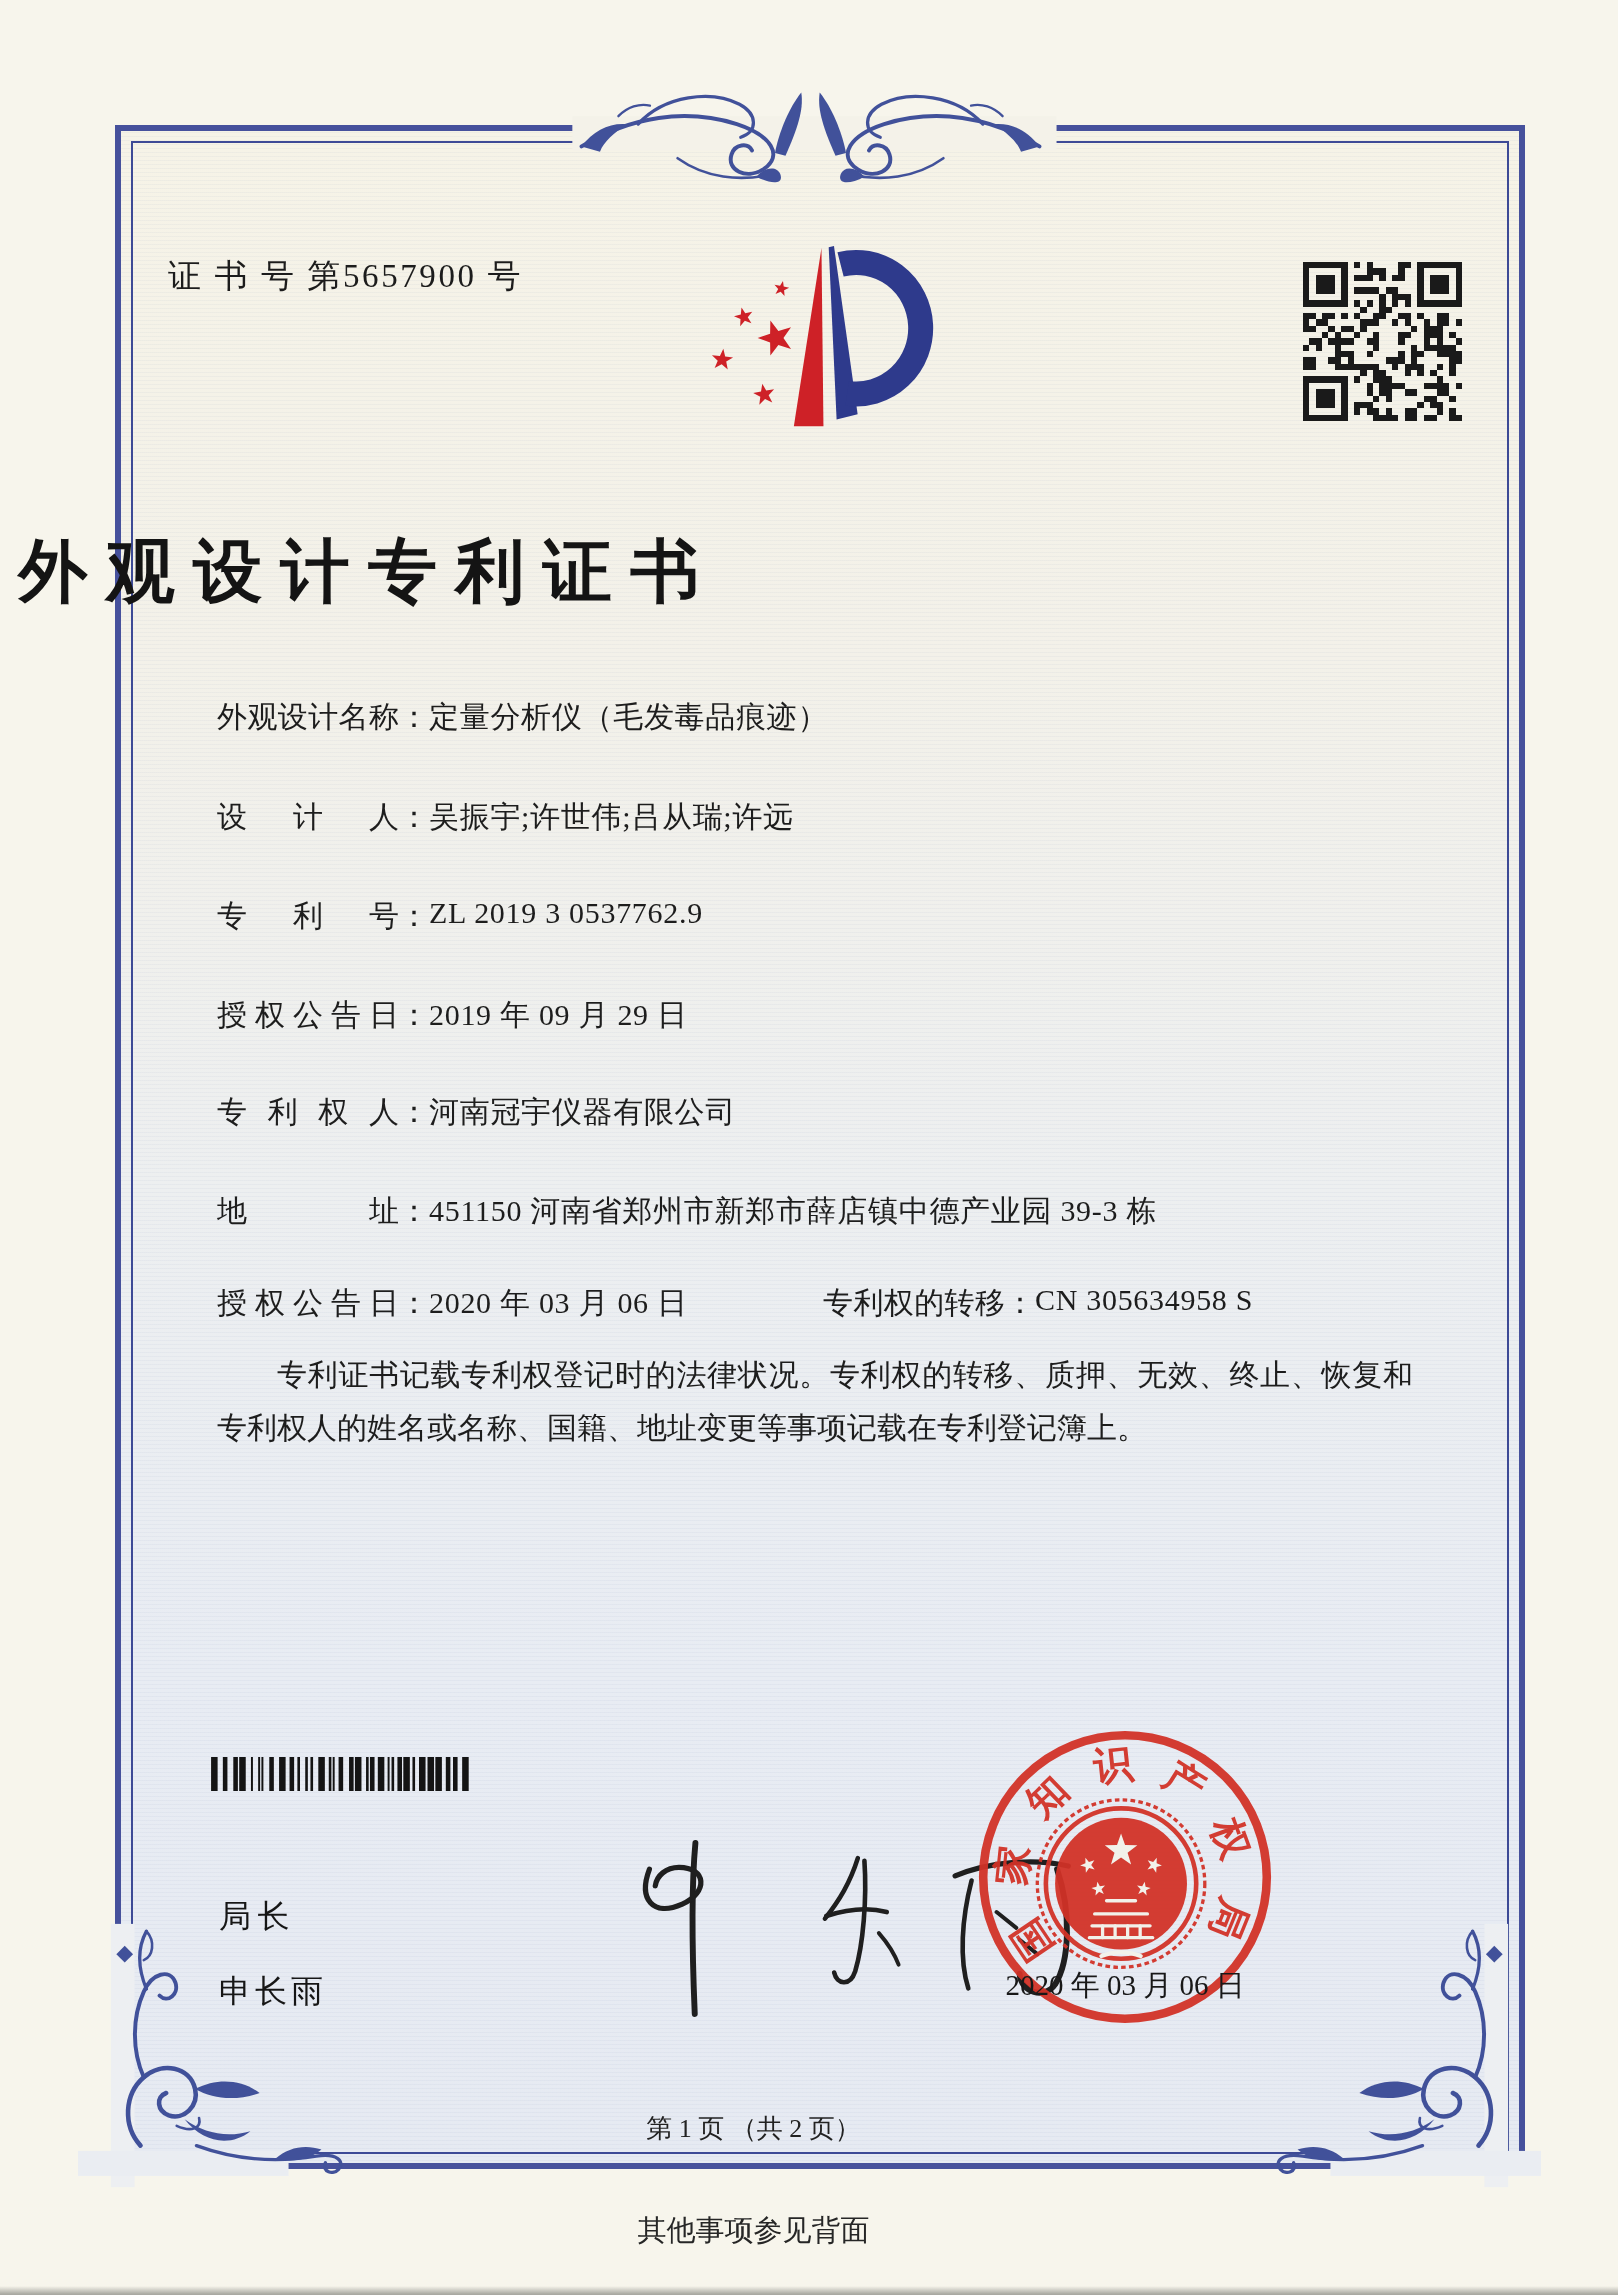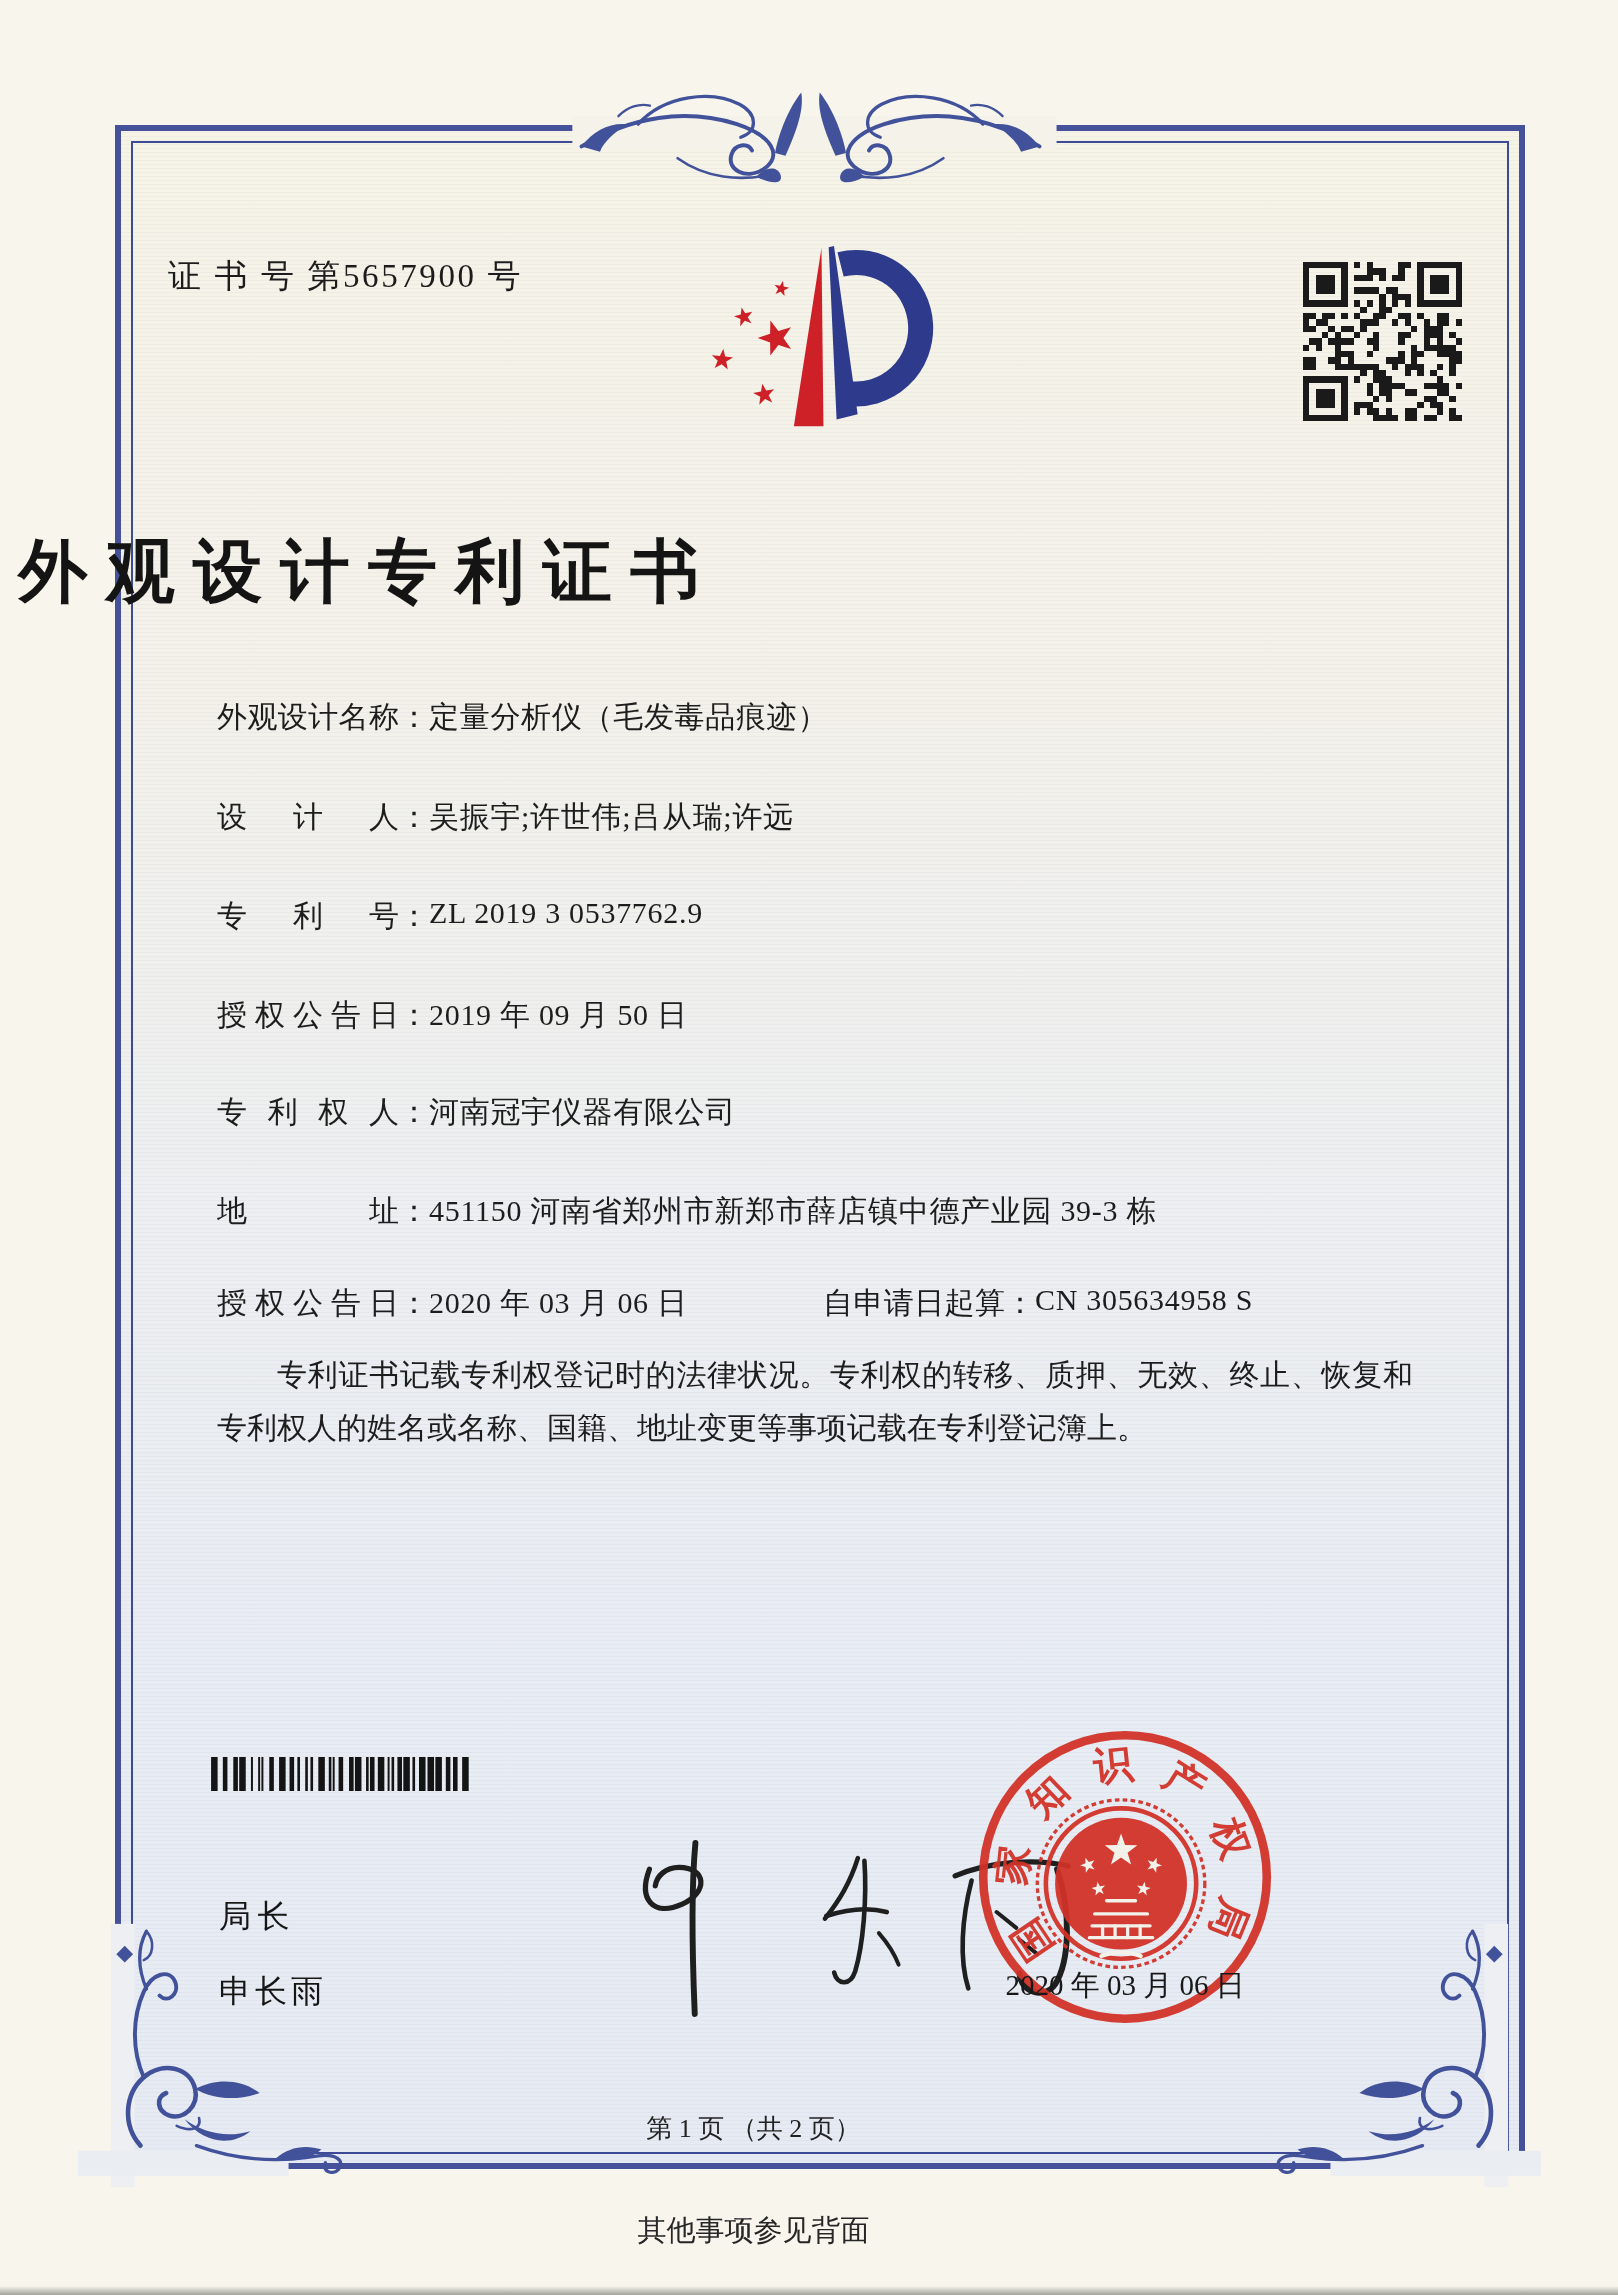--- a/index.html
+++ b/index.html
@@ -422,32 +422,32 @@
   <div class="row" style="top:697px">
     <span class="lbl">外观设计名称</span><span class="colon">：</span><span class="val">定量分析仪（毛发毒品痕迹）</span>
   </div>
   <div class="row" style="top:797px">
     <span class="lbl">设计人</span><span class="colon">：</span><span class="val">吴振宇;许世伟;吕从瑞;许远</span>
   </div>
   <div class="row" style="top:896px">
     <span class="lbl">专利号</span><span class="colon">：</span><span class="val">ZL 2019 3 0537762.9</span>
   </div>
   <div class="row" style="top:995px">
-    <span class="lbl">授权公告日</span><span class="colon">：</span><span class="val">2019 年 09 月 50 日</span>
+    <span class="lbl">授权公告日</span><span class="colon">：</span><span class="val">2019 年 09 月 29 日</span>
   </div>
   <div class="row" style="top:1092px">
     <span class="lbl">专利权人</span><span class="colon">：</span><span class="val">河南冠宇仪器有限公司</span>
   </div>
   <div class="row" style="top:1191px">
     <span class="lbl">地址</span><span class="colon">：</span><span class="val">451150 河南省郑州市新郑市薛店镇中德产业园 39-3 栋</span>
   </div>
   <div class="row" style="top:1283px">
     <span class="lbl">授权公告日</span><span class="colon">：</span><span class="val">2020 年 03 月 06 日</span>
     <span class="grant2">
-      <span class="lbl">自申请日起算</span><span class="colon">：</span><span class="val">CN 305634958 S</span>
+      <span class="lbl">专利权的转移</span><span class="colon">：</span><span class="val">CN 305634958 S</span>
     </span>
   </div>
 </div>
 
 <div class="abs paras content">
   <p>专利证书记载专利权登记时的法律状况。专利权的转移、质押、无效、终止、恢复和专利权人的姓名或名称、国籍、地址变更等事项记载在专利登记簿上。</p>
 </div>
 
 <svg class="content" style="left:210px;top:1757px" width="265" height="34" viewBox="0 0 402 52">
   <g id="barcodeBars" fill="#141414">

